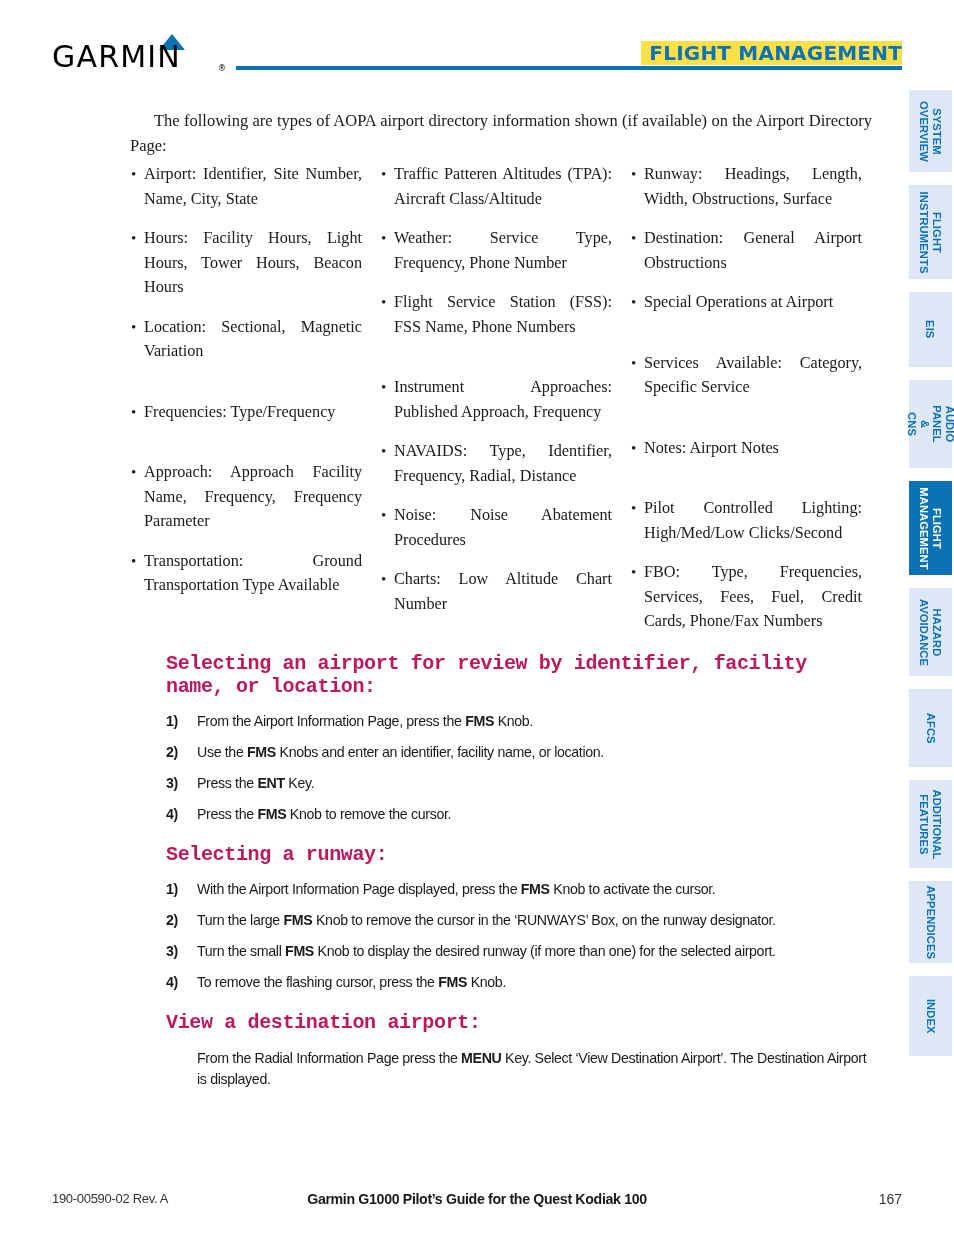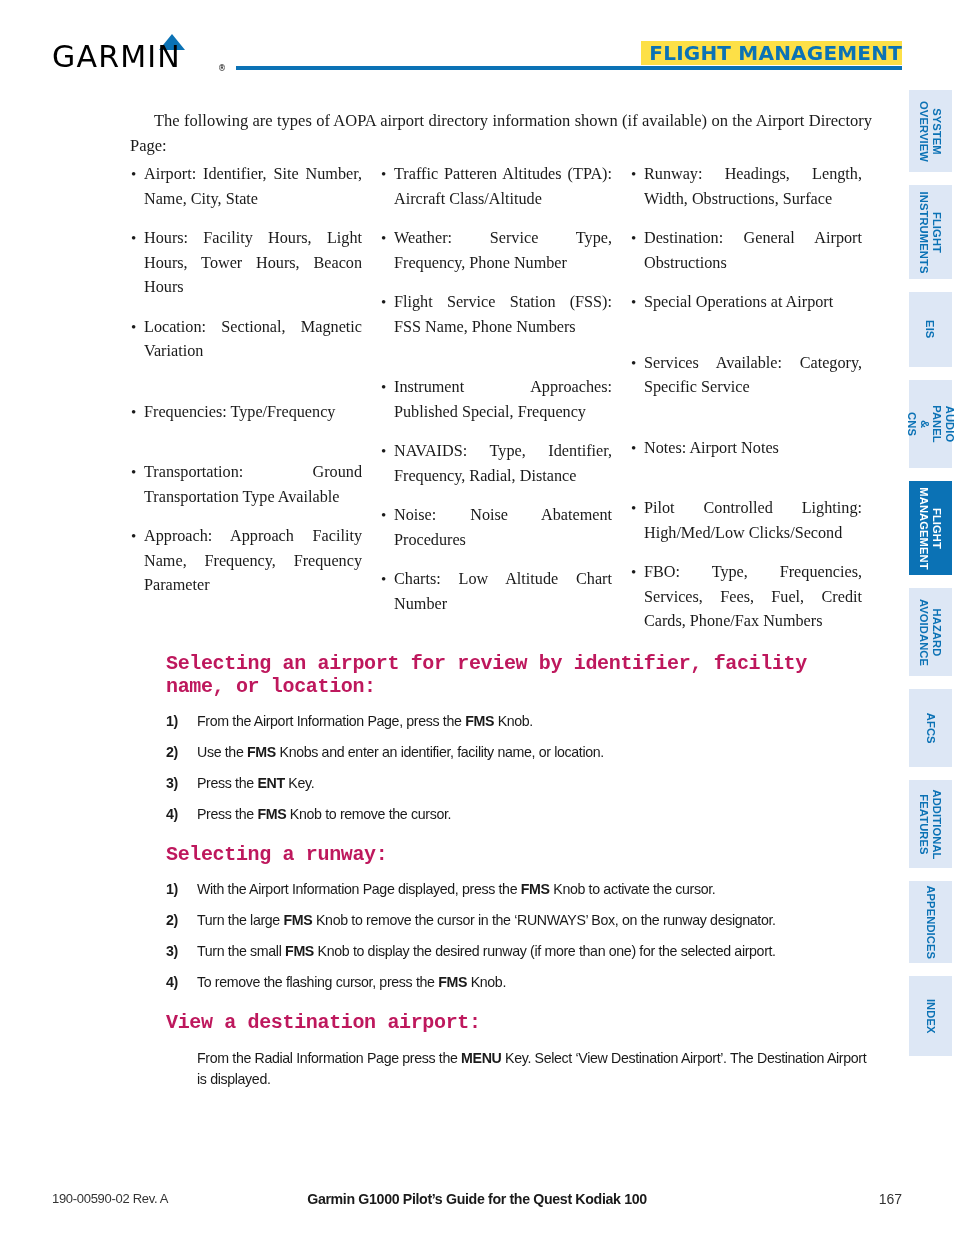--- a/index.html
+++ b/index.html
@@ -240,28 +240,28 @@
 </div>
 
 <div id="intro">The following are types of AOPA airport directory information shown (if available) on the Airport Directory Page:</div>
 
 <div id="columns">
   <div class="col">
       <div class="bullet-item gap-sm"><b>Airport</b><span>:</span><span>  Identifier, Site Number, Name, City, State</span></div>
       <div class="bullet-item gap-sm"><b>Hours</b><span>:</span><span>  Facility Hours, Light Hours, Tower Hours, Beacon Hours</span></div>
       <div class="bullet-item gap-xl"><b>Location</b><span>:</span><span>  Sectional, Magnetic Variation</span></div>
       <div class="bullet-item gap-xl"><b>Frequencies</b><span>:</span><span>  Type/Frequency</span></div>
+      <div class="bullet-item gap-sm"><b>Approach</b><span>:</span><span>  Approach Facility Name, Frequency, Frequency Parameter</span></div>
       <div class="bullet-item gap-sm"><b>Transportation</b><span>:</span><span>  Ground Transportation Type Available</span></div>
-      <div class="bullet-item gap-sm"><b>Approach</b><span>:</span><span>  Approach Facility Name, Frequency, Frequency Parameter</span></div>
     </div>
   <div class="col">
       <div class="bullet-item gap-sm"><b>Traffic Patteren Altitudes (TPA)</b><span>:</span><span>  Aircraft Class/Altitude</span></div>
       <div class="bullet-item gap-sm"><b>Weather</b><span>:</span><span>  Service Type, Frequency, Phone Number</span></div>
       <div class="bullet-item gap-xl"><b>Flight Service Station (FSS)</b><span>:</span><span>  FSS Name, Phone Numbers</span></div>
-      <div class="bullet-item gap-sm"><b>Instrument Approaches</b><span>:</span><span>  Published Special, Frequency</span></div>
+      <div class="bullet-item gap-sm"><b>Instrument Approaches</b><span>:</span><span>  Published Approach, Frequency</span></div>
       <div class="bullet-item gap-sm"><b>NAVAIDS</b><span>:</span><span>  Type, Identifier, Frequency, Radial, Distance</span></div>
       <div class="bullet-item gap-sm"><b>Noise</b><span>:</span><span>  Noise Abatement Procedures</span></div>
       <div class="bullet-item gap-sm"><b>Charts</b><span>:</span><span>  Low Altitude Chart Number</span></div>
     </div>
   <div class="col">
       <div class="bullet-item gap-sm"><b>Runway</b><span>:</span><span>  Headings, Length, Width, Obstructions, Surface</span></div>
       <div class="bullet-item gap-sm"><b>Destination</b><span>:</span><span>  General Airport Obstructions</span></div>
       <div class="bullet-item gap-xl"><b>Special Operations at Airport</b></div>
       <div class="bullet-item gap-xl"><b>Services Available</b><span>:</span><span>  Category, Specific Service</span></div>
       <div class="bullet-item gap-xl"><b>Notes</b><span>:</span><span>  Airport Notes</span></div>

